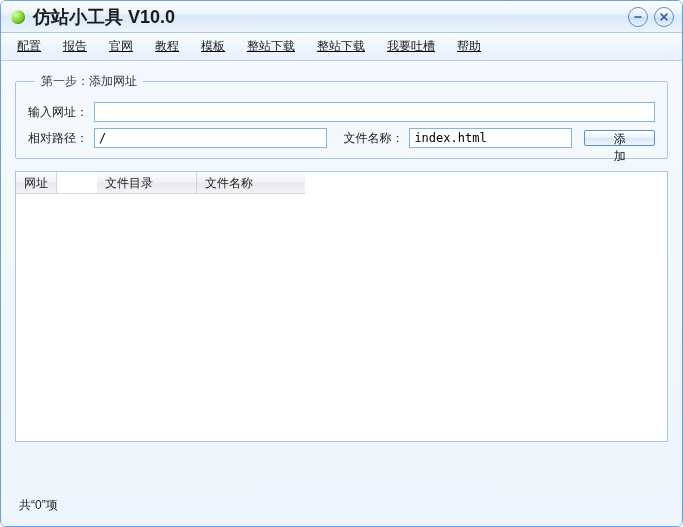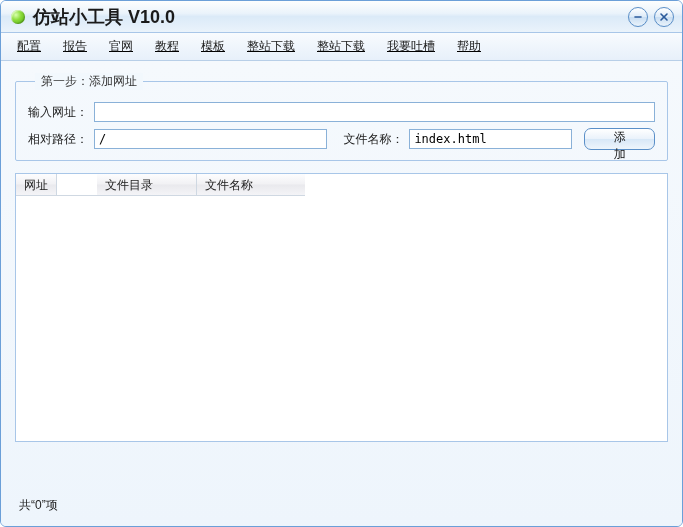--- a/index.html
+++ b/index.html
@@ -110,24 +110,24 @@
     background: #ffffff;
     padding: 1px 4px;
     font-family: "SimSun", monospace;
     font-size: 12px;
     outline: none;
   }
   .url-input { flex: 1; }
   .path-input { width: 270px; }
   .fname-input { width: 170px; }
   .btn {
-    height: 22px;
+    height: 16px;
     padding: 0 24px;
     border: 1px solid #5a8fc8;
-    border-radius: 7px;
+    border-radius: 2px;
     background: linear-gradient(to bottom, #ffffff, #eaf2fb 49%, #d7e7f7 50%, #eef5fc);
     cursor: pointer;
     font-size: 12px;
     font-family: inherit;
     color: #111;
   }
   
   .list-wrap {
     flex: 1;
     display: flex;

